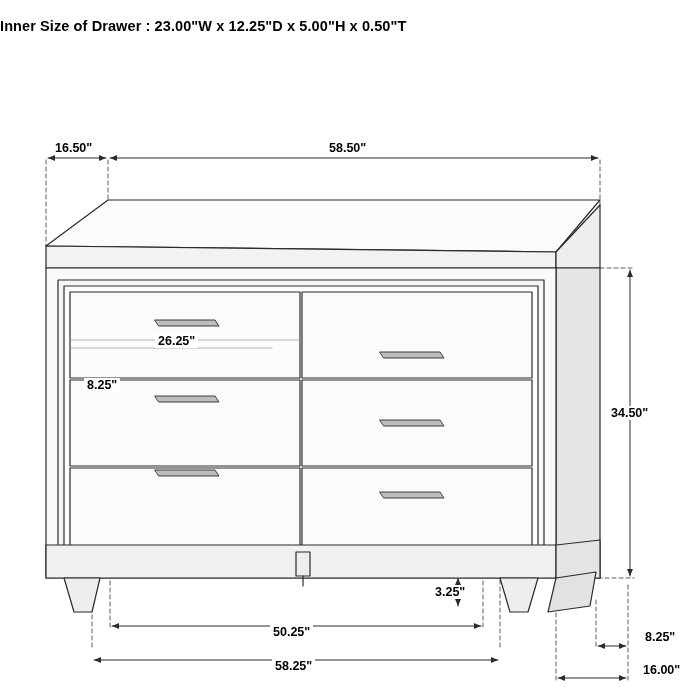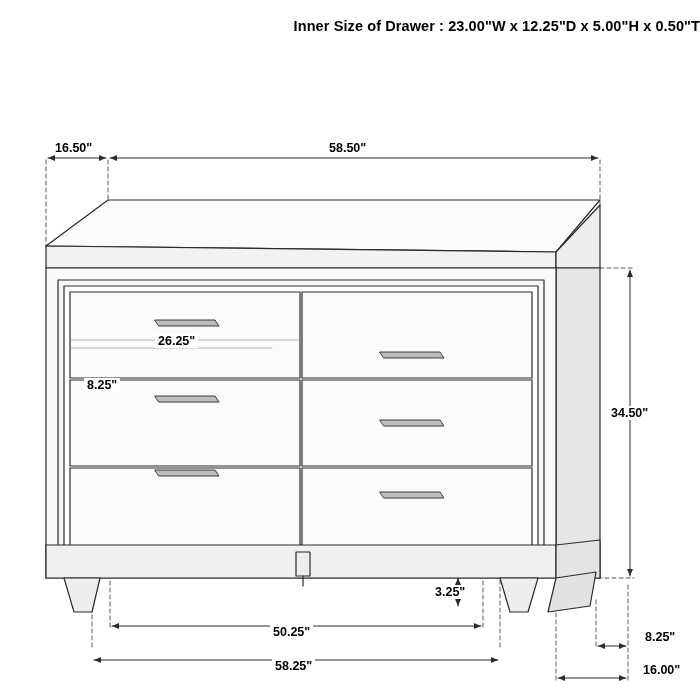--- a/index.html
+++ b/index.html
@@ -18,21 +18,21 @@
   #stage {
     position: relative;
     width: 700px;
     height: 700px;
   }
   .title {
     position: absolute;
     top: 18px;
     left: 0;
     width: 700px;
-    text-align: right;
+    text-align: left;
     font-size: 14.5px;
     font-weight: bold;
     letter-spacing: 0.1px;
     color: #000;
   }
   svg.diagram {
     position: absolute;
     left: 0;
     top: 0;
     width: 700px;

